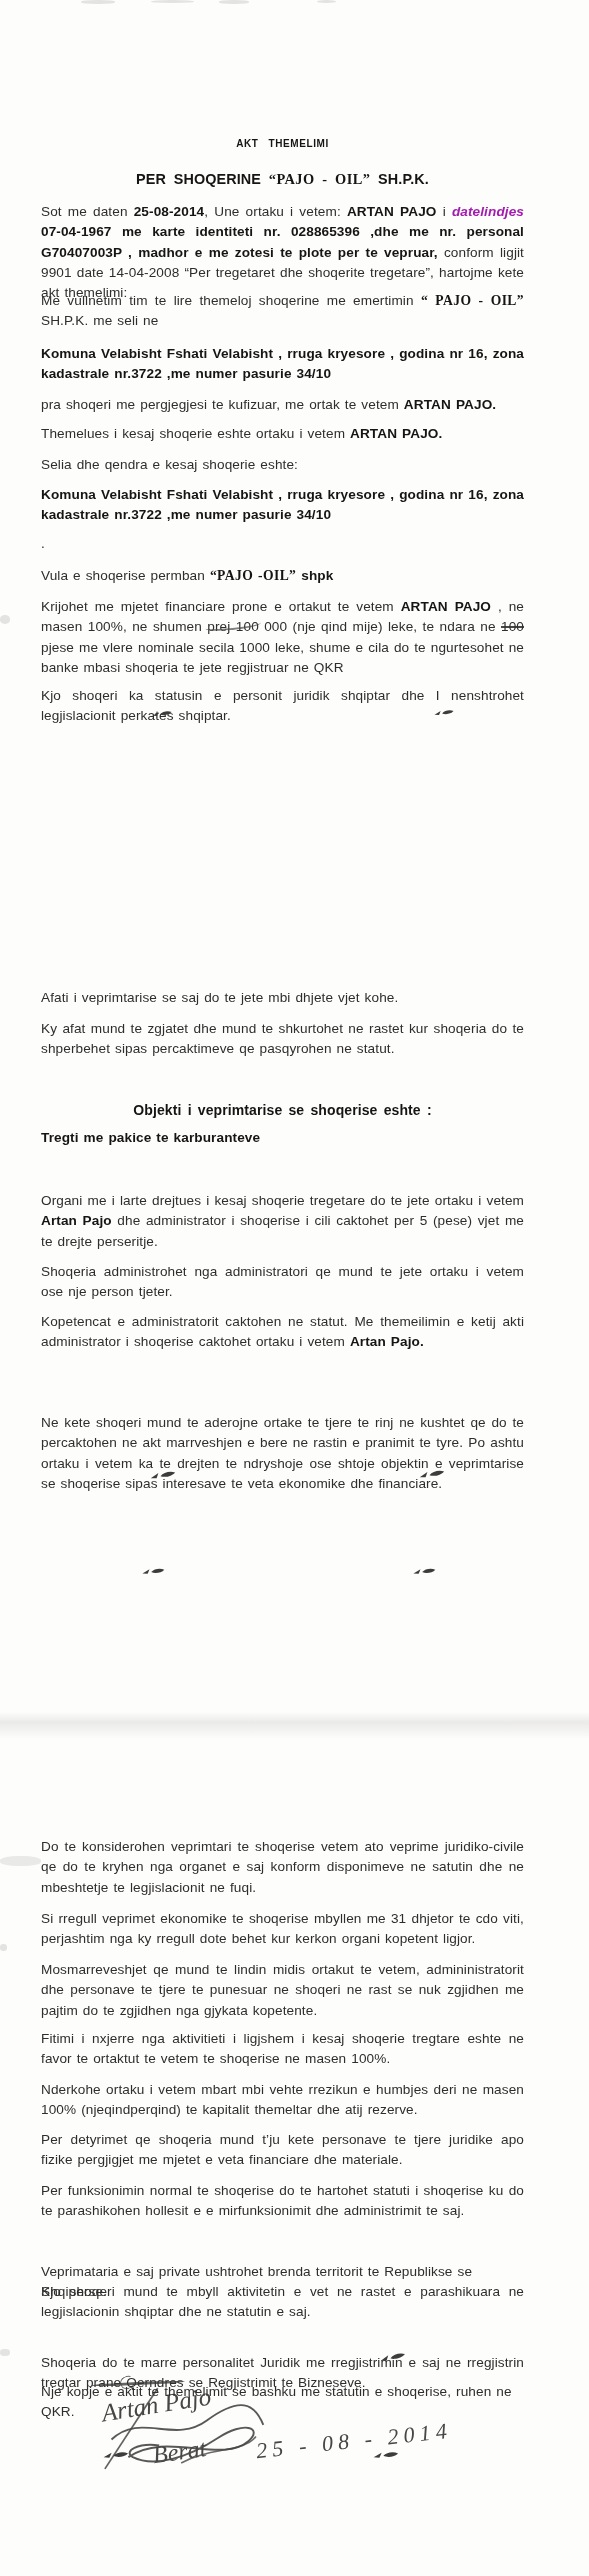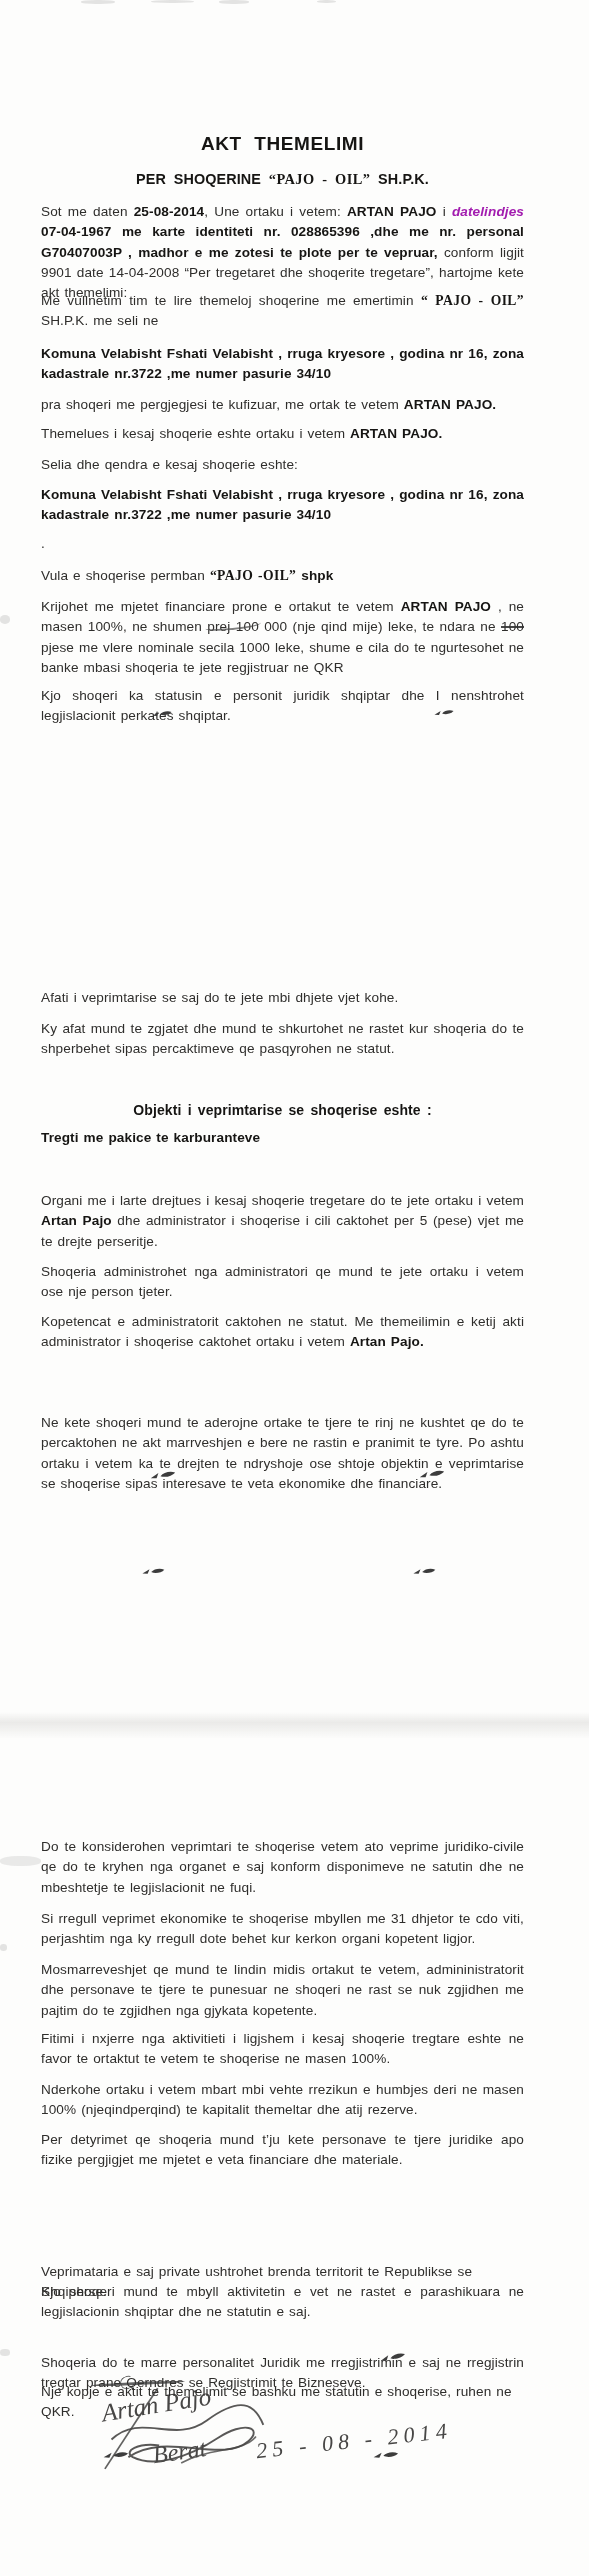--- a/index.html
+++ b/index.html
@@ -8,21 +8,21 @@
     font-family:"Liberation Sans",sans-serif;color:#2f2e2c;
   }
   .block{
     position:absolute;left:41px;width:483px;
     font-size:13.6px;line-height:20.3px;letter-spacing:0.1px;
     word-spacing:1.1px;
   }
   .block.justify{text-align:justify;}
   .block.center{text-align:center;}
   .block.left{text-align:left;}
-  .title{font-size:19px;font-weight:700;color:#161513;word-spacing:6.6px;letter-spacing:0.6px;}
+  .title{font-size:10px;font-weight:700;color:#161513;word-spacing:6.6px;letter-spacing:0.6px;}
   .subtitle{font-size:14.4px;font-weight:700;color:#161513;word-spacing:3.7px;}
   .h3{font-size:14px;font-weight:700;color:#161513;word-spacing:2.2px;}
   .b{font-weight:700;color:#161513;}
   .bi{font-weight:700;font-style:italic;color:#a21caf;}
   .serif{font-family:"Liberation Serif",serif;letter-spacing:0.4px;}
   .strike{text-decoration:line-through;text-decoration-thickness:1.6px;text-decoration-color:rgba(50,50,50,.9);}
   .pensq{position:relative;}
   .pensq::after{
     content:"";position:absolute;left:-2.2px;right:-31px;bottom:5.2px;height:6.6px;
     border-bottom:2.2px solid rgba(75,75,75,.7);border-radius:0 0 70% 40%;
@@ -97,20 +97,21 @@
     <div class="block justify" style="top: 1191px;"><span>Organi me i larte drejtues i kesaj shoqerie tregetare do te jete ortaku i vetem </span><span class="b">Artan Pajo</span><span> dhe administrator i shoqerise i cili caktohet per 5 (pese) vjet me te drejte perseritje.</span></div>
     <div class="block justify" style="top: 1262px;"><span>Shoqeria administrohet nga administratori qe mund te jete ortaku i vetem ose nje person tjeter.</span></div>
     <div class="block justify" style="top: 1312px;"><span>Kopetencat e administratorit caktohen ne statut. Me themeilimin e ketij akti administrator i shoqerise caktohet ortaku i vetem </span><span class="b">Artan Pajo.</span></div>
     <div class="block justify" style="top: 1393px; margin-top: 20px;"><span>Ne kete shoqeri mund te aderojne ortake te tjere te rinj ne kushtet qe do te percaktohen ne akt marrveshjen e bere ne rastin e pranimit te tyre. Po ashtu ortaku i vetem ka te drejten te ndryshoje ose shtoje objektin e veprimtarise se shoqerise sipas interesave te veta ekonomike dhe financiare.</span></div>
     <div class="block justify" style="top: 1837px;"><span>Do te konsiderohen veprimtari te shoqerise vetem ato veprime juridiko-civile qe do te kryhen nga organet e saj konform disponimeve ne satutin dhe ne mbeshtetje te legjislacionit ne fuqi.</span></div>
     <div class="block justify" style="top: 1909px;"><span>Si rregull veprimet ekonomike te shoqerise mbyllen me 31 dhjetor te cdo viti, perjashtim nga ky rregull dote behet kur kerkon organi kopetent ligjor.</span></div>
     <div class="block justify" style="top: 1960px;"><span>Mosmarreveshjet qe mund te lindin midis ortakut te vetem, admininistratorit dhe personave te tjere te punesuar ne shoqeri ne rast se nuk zgjidhen me pajtim do te zgjidhen nga gjykata kopetente.</span></div>
     <div class="block justify" style="top: 2029px;"><span>Fitimi i nxjerre nga aktivitieti i ligjshem i kesaj shoqerie tregtare eshte ne favor te ortaktut te vetem te shoqerise ne masen 100%.</span></div>
     <div class="block justify" style="top: 2080px;"><span>Nderkohe ortaku i vetem mbart mbi vehte rrezikun e humbjes deri ne masen 100% (njeqindperqind) te kapitalit themeltar dhe atij rezerve.</span></div>
     <div class="block justify" style="top: 2130px;"><span>Per detyrimet qe shoqeria mund t’ju kete personave te tjere juridike apo fizike pergjigjet me mjetet e veta financiare dhe materiale.</span></div>
+    <div class="block justify" style="top: 2181px;"><span>Per funksionimin normal te shoqerise do te hartohet statuti i shoqerise ku do te parashikohen hollesit e e mirfunksionimit dhe administrimit te saj.</span></div>
     <div class="block left" style="top: 2262px;"><span>Veprimataria e saj private ushtrohet brenda territorit te Republikse se Shqiperse.</span></div>
     <div class="block justify" style="top: 2282px;"><span>Kjo shoqeri mund te mbyll aktivitetin e vet ne rastet e parashikuara ne legjislacionin shqiptar dhe ne statutin e saj.</span></div>
     <div class="block justify" style="top: 2333px; margin-top: 20px;"><span>Shoqeria do te marre personalitet Juridik me rregjistrimin e saj ne rregjistrin tregtar prane </span><span class="penstrike">Qerndres</span><span> se Regjistrimit te Bizneseve.</span></div>
     <div class="block left" style="top: 2382px;"><span>Nje kopje e aktit te themelimit se bashku me statutin e shoqerise, ruhen ne QKR.</span></div>
     <div class="ink-mark" style="left: 151px; top: 708px; transform: rotate(-5deg);"><svg width="23.6" height="10.3" viewBox="0 0 36 16">
         <path d="M2 9 L12 4 L9 10 Z" fill="#3c3c3c"></path>
         <path d="M14 8 C18 4 26 3 32 6 C28 10 19 11 14 8 Z" fill="#3c3c3c"></path>
       </svg></div>
     <div class="ink-mark" style="left: 433px; top: 707px; transform: rotate(-5deg);"><svg width="23.6" height="10.3" viewBox="0 0 36 16">
         <path d="M2 9 L12 4 L9 10 Z" fill="#3c3c3c"></path>

